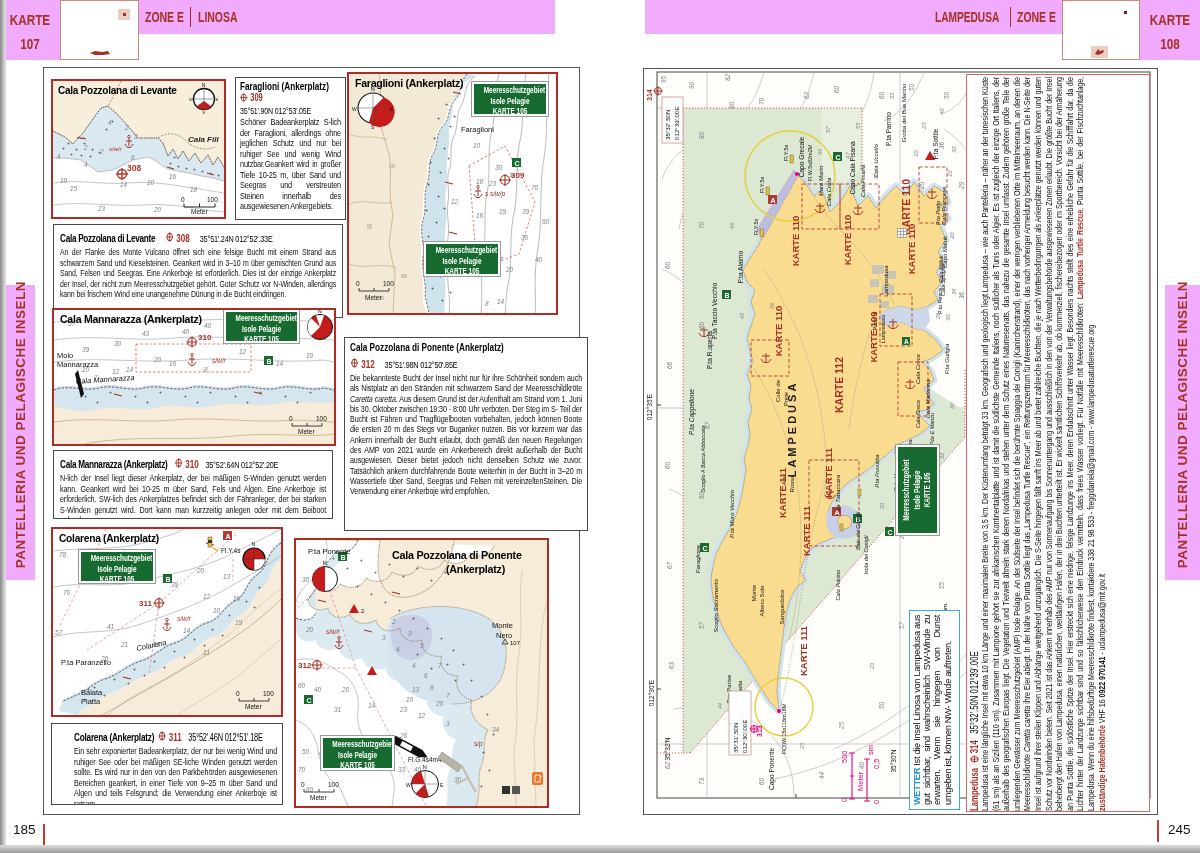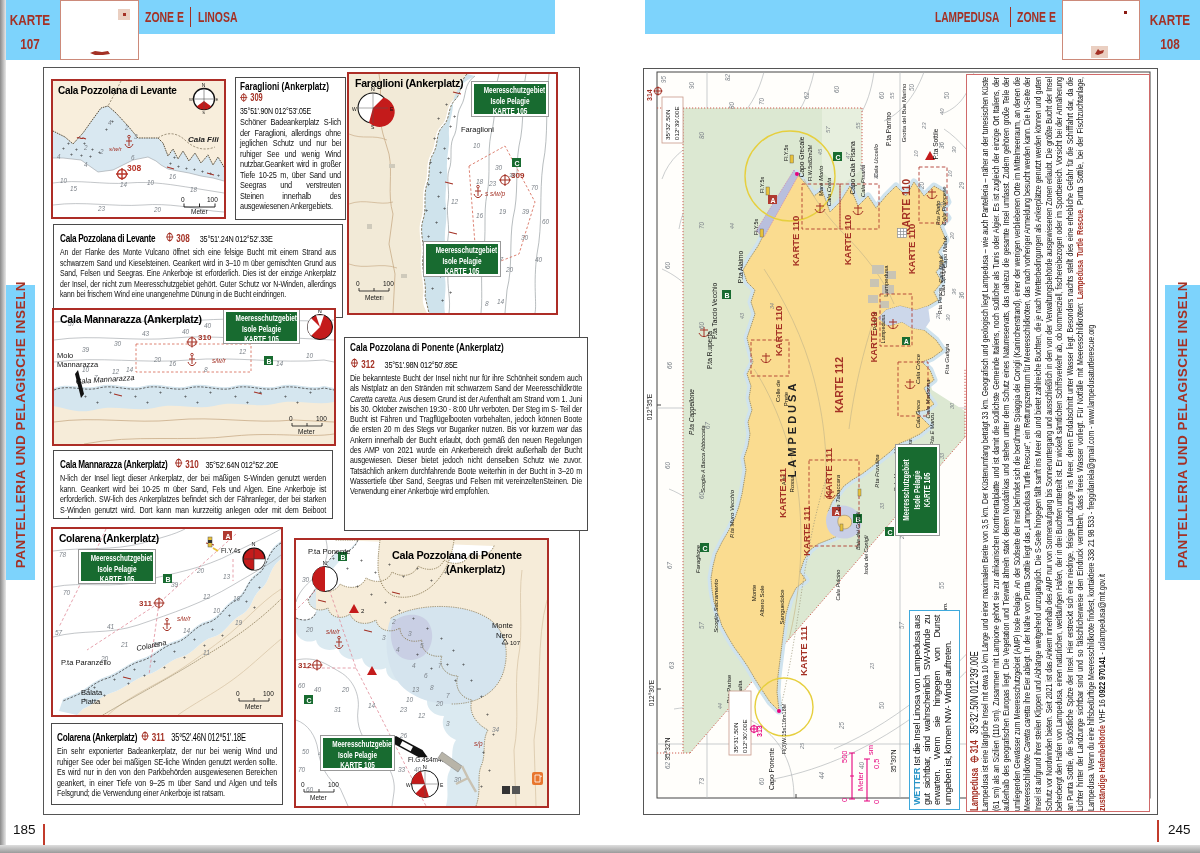--- a/index.html
+++ b/index.html
@@ -1,18 +1,18 @@
 <!DOCTYPE html>
 <html><head><meta charset="utf-8">
 <style>
 *{margin:0;padding:0;box-sizing:border-box}
 body{font-family:"Liberation Sans",sans-serif;background:#fff}
 #page{position:relative;width:1200px;height:853px;background:#fff;overflow:hidden}
 .abs{position:absolute}
-.salmon{background:#7dd3fc}
+.salmon{background:#f0abfc}
 .dred{color:#a43125}
 .mapbox{position:absolute;border:2px solid #ad2d26;background:#f8eedc;overflow:hidden}
 .txtbox{position:absolute;border:1px solid #4a4a4a;background:#fff;overflow:hidden;padding:3px 5px 0 5px}
 .txtbox p{font-size:9.6px;line-height:10.5px;text-align:justify;color:#111;letter-spacing:-0.15px}
 .sq{width:134%;transform:scaleX(0.7463);transform-origin:0 0}
 .tb-title{font-size:11.5px;font-weight:bold;color:#000}
 .greenbox{position:absolute;background:#186b30;color:#fff;font-weight:bold;text-align:center;border:2px solid #fff;outline:1px solid #999}
 .greenbox div{font-size:8.8px;line-height:10.7px;transform:scaleX(0.73);white-space:nowrap;transform-origin:center}
 .maptitle{position:absolute;font-size:11.4px;font-weight:bold;color:#000;letter-spacing:-0.3px;white-space:nowrap;transform:scaleX(0.93);transform-origin:left}
 svg text{font-family:"Liberation Sans",sans-serif}
@@ -391,21 +391,21 @@
     <div style="margin:1px 0 1px 0;white-space:nowrap"><svg width="12" height="10" viewBox="0 0 12 10">
           <g stroke="#a43125" stroke-width="1.1" fill="none">
             <circle cx="6" cy="5" r="3.6"></circle>
             <path d="M6,0.4 L6,9.6 M1.2,5 L10.8,5"></path>
           </g>
         </svg><span style="font-size:10.8px;font-weight:bold;color:#a43125"> 312</span>&nbsp;&nbsp; <span style="font-size:9.8px;letter-spacing:-0.3px">35°51'.98N 012°50'.85E</span></div>
     <p style="line-height:10.3px">Die bekannteste Bucht der Insel nicht nur für ihre Schönheit sondern auch als Nistplatz an den Stränden mit schwarzem Sand der Meeresschildkröte <i>Caretta caretta</i>. Aus diesem Grund ist der Aufenthalt am Strand vom 1. Juni bis 30. Oktober zwischen 19:30 - 8:00 Uhr verboten. Der Steg im S- Teil der Bucht ist Fähren und Tragflügelbooten vorbehalten, jedoch können Boote die ersten 20 m des Stegs vor Buganker nutzen. Bis vor kurzem war das Ankern innerhalb der Bucht erlaubt, doch gemäß den neuen Regelungen des AMP von 2021 wurde ein Ankerbereich direkt außerhalb der Bucht ausgewiesen. Dieser bietet jedoch nicht denselben Schutz wie zuvor. Tatsächlich ankern durchfahrende Boote weiterhin in der Bucht in 3–20 m Wassertiefe über Sand, Seegras und Felsen mit vereinzeltenSteinen. Die Verwendung einer Ankerboje wird empfohlen.</p>
    </div>
   </div>
 
-  <div class="txtbox" style="left:51px;top:723px;width:232px;height:82px;padding:3px 5px 0 5px">
+  <div class="txtbox" style="left:51px;top:723px;width:232px;height:82px;padding:3px 5px 0 22px">
    <div class="sq">
     <div style="white-space:nowrap"><span class="tb-title" style="letter-spacing:-0.3px;font-size:11px">Colarena (Ankerplatz)</span> <svg width="12" height="10" viewBox="0 0 12 10">
           <g stroke="#a43125" stroke-width="1.1" fill="none">
             <circle cx="6" cy="5" r="3.6"></circle>
             <path d="M6,0.4 L6,9.6 M1.2,5 L10.8,5"></path>
           </g>
         </svg><span style="font-size:10.8px;font-weight:bold;color:#a43125"> 311</span>&nbsp; <span style="font-size:10px;letter-spacing:-0.3px">35°52'.46N 012°51'.18E</span></div>
     <p style="margin-top:1px">Ein sehr exponierter Badeankerplatz, der nur bei wenig Wind und ruhiger See oder bei mäßigen SE-liche Winden genutzt werden sollte. Es wird nur in den von den Parkbehörden ausgewiesenen Bereichen geankert, in einer Tiefe von 9–25 m über Sand und Algen und teils Felsgrund; die Verwendung einer Ankerboje ist ratsam.</p>
    </div>
   </div>

